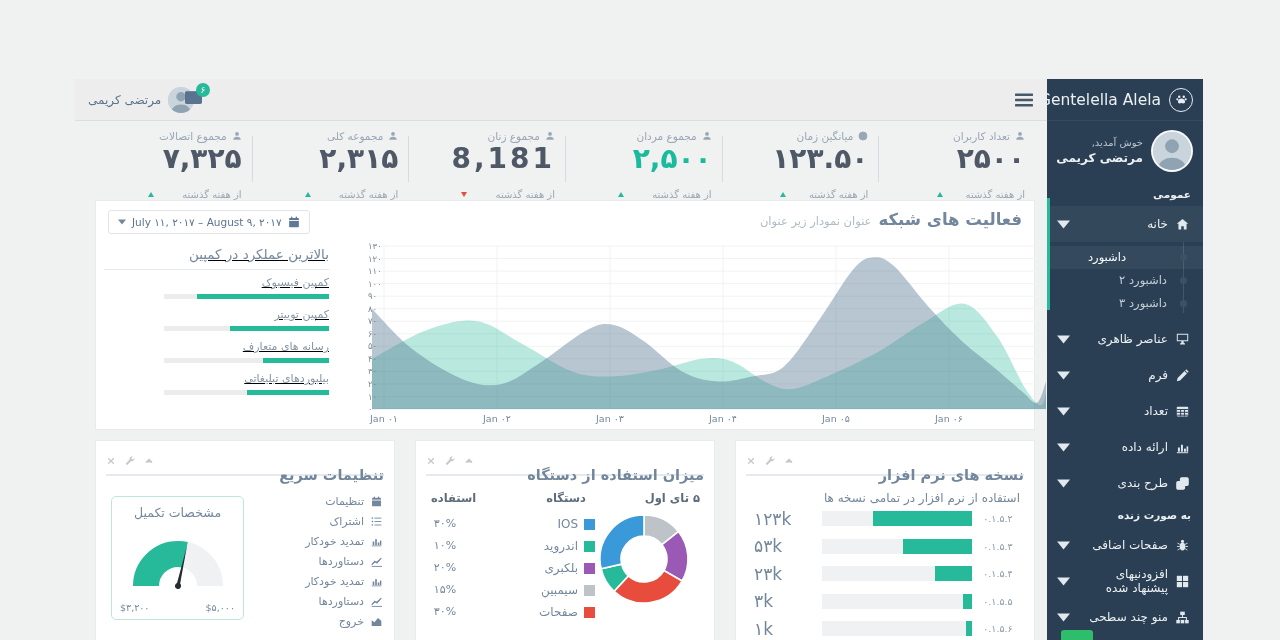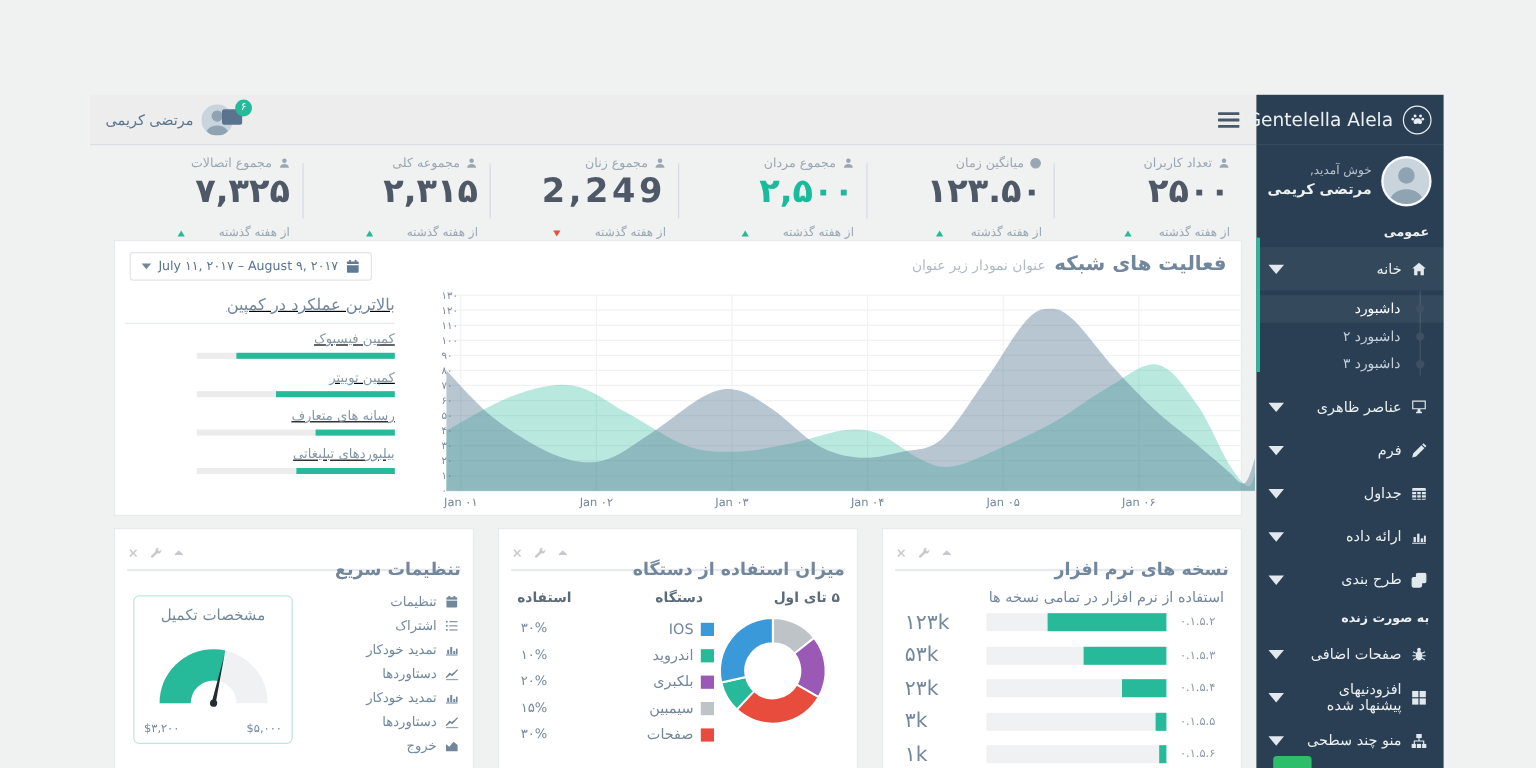--- a/index.html
+++ b/index.html
@@ -31,21 +31,21 @@
   .uname { font-size:12px; color:#ECF0F1; font-weight:bold; white-space:nowrap; }
   .m-section { font-size:10.5px; font-weight:bold; color:#EDF0F2; padding:8px 12px 6px; }
   .m-item { position:relative; height:36px; display:flex; align-items:center; gap:8px; padding:0 14px 0 10px; font-size:12px; color:#ECF0F1; cursor:pointer; }
   .m-item .ic { font-size:13px; color:#E1E8EE; }
   .m-caret { margin-right:auto; color:#AEBBC7; font-size:8px; }
   .m-item.open { background:rgba(255,255,255,0.05); }
   .submenu { position:relative; padding:4px 0 6px; }
   .sm-line { position:absolute; right:19px; top:0; bottom:8px; width:1px; background:rgba(255,255,255,0.12); }
   .sm-item { position:relative; height:23px; line-height:23px; padding-right:36px; font-size:11.5px; color:#C6D0DA; cursor:pointer; }
   .sm-item::before { content:''; position:absolute; right:16px; top:50%; margin-top:-3.5px; width:7px; height:7px; border-radius:50%; background:#3E5062; }
-  .sm-item.active { background:rgba(255,255,255,0.055); color:#FFFFFF; }
+  .sm-item.active { background:rgba(255,255,255,0.055); color:#FFFFFF;text-align:center; }
   #active-stripe { position:absolute; left:0; top:119px; width:3px; height:112px; background:#26B99A; }
   .new-badge { position:absolute; left:14px; top:551px; width:32px; height:15px; border-radius:3px; background:#2EBD6B; }
 
   
   #tiles { position:absolute; left:95px; top:124px; width:940px; height:70px; display:flex; }
   .tile { position:relative; flex:1; padding:6px 10px 0 6px; }
   .tile:not(:last-child)::after { content:''; position:absolute; left:0; top:12px; bottom:12px; width:1px; background:#D5DBE1; }
   .t-label { display:flex; align-items:center; gap:5px; font-size:10.5px; color:#99A7B5; justify-content:flex-start; }
   .t-label .ic { font-size:10px; }
   .t-value { font-size:28px; font-weight:bold; color:#4E5867; letter-spacing:3px; line-height:34px; direction:ltr; text-align:right; padding-left:4px; }
@@ -219,21 +219,21 @@
         </div>
         <div class="m-item">
           <span class="ic">
             <svg viewBox="0 0 16 16">
               <rect x="1" y="2" width="14" height="12" rx="1"></rect>
               <g stroke="#2A3F54" stroke-width="1.2">
                 <path d="M1 5.5h14M1 9h14M1 12.5h14M5.7 5.5V14M10.4 5.5V14"></path>
               </g>
             </svg>
           </span>
-          <span class="m-label">جداول</span>
+          <span class="m-label">تعداد</span>
           <span class="m-caret ic">
             <svg viewBox="0 0 10 6">
               <path d="M0 0h10L5 6z"></path>
             </svg>
           </span>
         </div>
         <div class="m-item">
           <span class="ic">
             <svg viewBox="0 0 16 16">
               <path d="M1 13.8h14v1.2H1z"></path>
@@ -375,21 +375,21 @@
       <div class="tile">
         <div class="t-label">
           <span class="ic">
             <svg viewBox="0 0 16 16">
               <circle cx="8" cy="4.6" r="3"></circle>
               <path d="M2 14c0-3.2 2.7-5 6-5s6 1.8 6 5z"></path>
             </svg>
           </span>
           <span>مجموع زنان</span>
         </div>
-        <div class="t-value">2,249</div>
+        <div class="t-value">8,181</div>
         <div class="t-note">
           <span>از هفته گذشته</span>
           <span class="t-delta down">۱۲%</span>
           <span class="t-caret down"></span>
         </div>
       </div>
       <div class="tile">
         <div class="t-label">
           <span class="ic">
             <svg viewBox="0 0 16 16">

